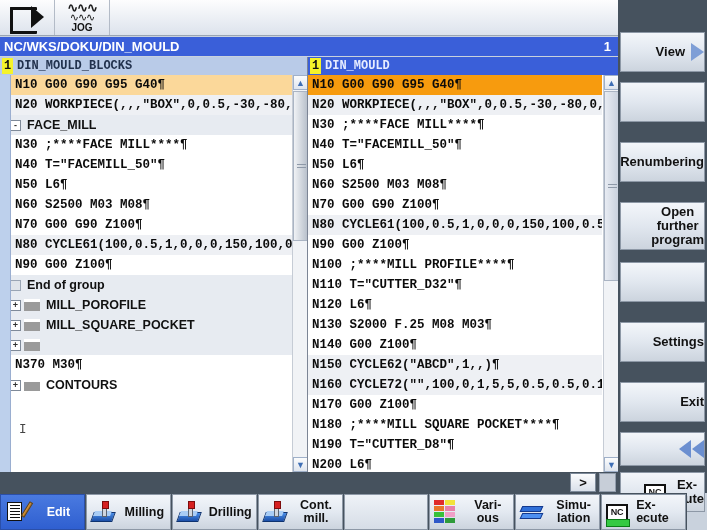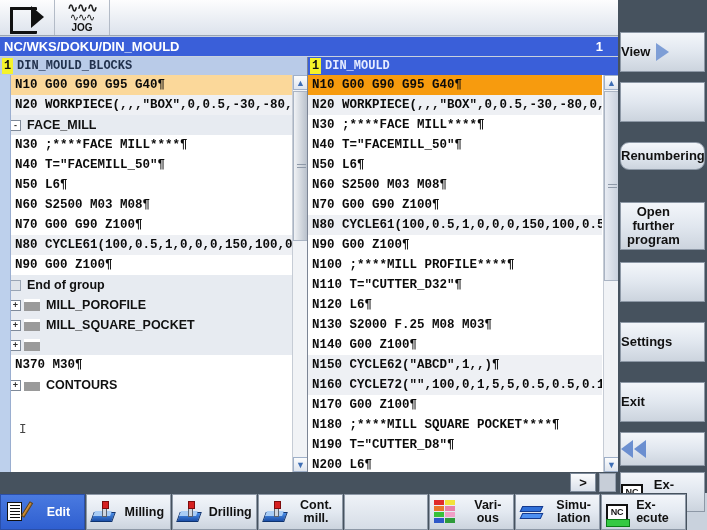--- a/index.html
+++ b/index.html
@@ -43,21 +43,21 @@
     position:absolute; right:26px; top:2px; text-align:right;
     font-size:11.5px; color:#2b2b2b; line-height:15px;
   }
   .netico{ position:absolute; right:2px; top:2px; width:22px; height:20px; }
 
   
   .pathbar{
     position:absolute; left:0; top:37px; width:618px; height:19px;
     background:#3a5fd9;
     display:flex; align-items:center; justify-content:space-between;
-    padding:0 15px 0 4px;
+    padding:0 7px 0 4px;
   }
   .pathbar .txt{ color:#fff; font-size:13px; font-weight:bold; letter-spacing:0px;}
   .pathbar .num{ color:#fff; font-size:13px; font-weight:bold;}
 
   
   .panes{
     position:absolute; left:0; top:57px; width:618px; height:415px;
     display:flex;
   }
   .pane{ position:relative; height:415px; background:#fff; }
@@ -154,21 +154,21 @@
 
   
   .skcol{
     position:absolute; left:618px; top:0; width:89px; height:493px;
     background:#46525e;
   }
   .sk{
     position:absolute; left:2px; width:85px; height:40px;
     background:linear-gradient(to bottom,#f3f6fa 0%,#e1e7ef 50%,#ccd4de 100%);
     border:1px solid #8d98a6;
-    display:flex; align-items:center; justify-content:flex-start;
+    display:flex; align-items:center; justify-content:flex-end;
     font-size:13px; font-weight:bold; color:#111; text-align:center; line-height:14px;
   }
   .sk.empty{ color:transparent; }
   .sk .arr{
     width:0;height:0;border-top:9px solid transparent;border-bottom:9px solid transparent;
     border-left:13px solid #7e9ed6; margin-left:6px;
   }
   .sk .dblarr{ display:flex; gap:1px; }
   .sk .dblarr i{
     width:0;height:0;border-top:9px solid transparent;border-bottom:9px solid transparent;
@@ -389,21 +389,21 @@
   </div>
 
   <div class="skcol" id="softkeys">
       <div class="sk" style="top: 32px; height: 40px;">
         <span>View</span>
         <span class="arr"></span>
       </div>
       <div class="sk empty" style="top: 82px; height: 40px;">
         <span></span>
       </div>
-      <div class="sk" style="top: 142px; height: 28px; border-radius: 9px;">
+      <div class="sk" style="top: 142px; height: 40px;">
         <span>Renumbering</span>
       </div>
       <div class="sk" style="top: 202px; height: 48px; padding-left: 6px;">
         <span>Open<br>further<br>program</span>
       </div>
       <div class="sk empty" style="top: 262px; height: 40px;">
         <span></span>
       </div>
       <div class="sk" style="top: 382px; height: 40px;">
         <span>Exit</span>

